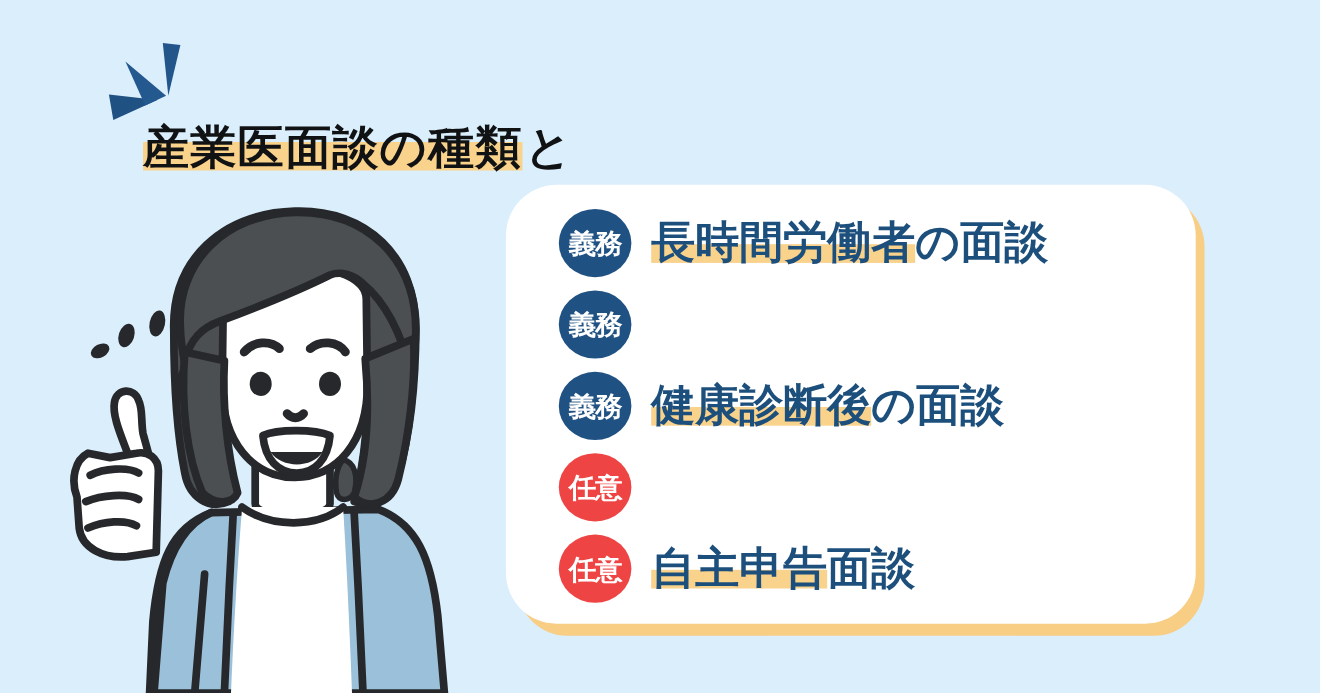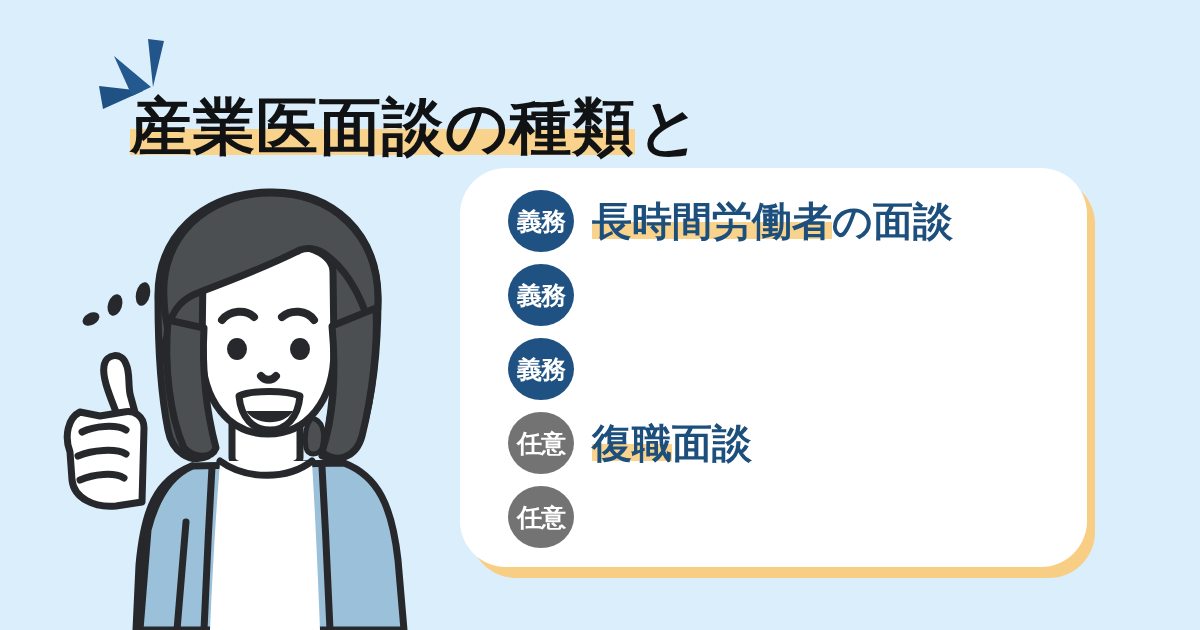--- a/index.html
+++ b/index.html
@@ -20,23 +20,23 @@
     position:absolute; left:130px; top:78px; height:80px;
     display:flex; align-items:flex-end; white-space:nowrap;
   }
   .title-seg { position:relative; display:inline-block; }
   .title-seg .hl {
     position:absolute; left:0; right:0; bottom:3px; height:26px;
     background:#f9d28c; z-index:0; border-radius:1px;
   }
   .title-seg .tx {
     position:relative; z-index:1;
-    font-size:62px; font-weight:bold; color:#111214;
+    font-size:42px; font-weight:bold; color:#111214;
     letter-spacing:1px; line-height:1;
-    font-family:Liberation Sans, sans-serif;
+    font-family:Liberation Mono, monospace;
   }
   .title-seg.mid .tx { padding:0 2px; }
 
   
   .card-shadow {
     position:absolute; left:470px; top:178px;
     width:625px; height:400px;
     background:#f8cd84; border-radius:46px; z-index:1;
   }
   .card {
@@ -50,21 +50,21 @@
   .list { position:absolute; left:508px; top:184px; width:580px; z-index:3; }
   .row { display:flex; align-items:center; height:74px; }
   .badge {
     width:66px; height:62px; border-radius:50%;
     flex:0 0 auto;
     display:flex; align-items:center; justify-content:center;
     color:#ffffff; font-size:25px; font-weight:bold; letter-spacing:-1px;
     font-family:"DejaVu Sans","Liberation Sans",sans-serif;
   }
   .badge.duty     { background:#1f5182; }
-  .badge.optional { background:#737373; }
+  .badge.optional { background:#ef4444; }
   .row-text { position:relative; margin-left:18px; white-space:nowrap; }
   .row-text .seg { position:relative; display:inline-block; }
   .row-text .seg .hl {
     position:absolute; left:0; right:0; bottom:2px; height:17px;
     background:#f9d28c; z-index:0;
   }
   .row-text .seg .tx {
     position:relative; z-index:1;
     font-size:40px; font-weight:bold; color:#1d4f7c; line-height:1;
     font-family:"DejaVu Sans","Liberation Sans",sans-serif;
@@ -118,39 +118,47 @@
     <div class="row">
       <div class="badge duty">
         <span>義務</span>
       </div>
     </div>
 
     <div class="row">
       <div class="badge duty">
         <span>義務</span>
       </div>
-    </div>
-
-    <div class="row">
-      <div class="badge optional">
-        <span>任意</span>
-      </div>
       <div class="row-text">
         <span class="seg">
           <span class="hl"></span>
-          <span class="tx">復職</span>
+          <span class="tx">健康診断後</span>
+        </span><span class="seg">
+          <span class="tx">の面談</span>
+        </span>
+      </div>
+    </div>
+
+    <div class="row">
+      <div class="badge optional">
+        <span>任意</span>
+      </div>
+    </div>
+
+    <div class="row">
+      <div class="badge optional">
+        <span>任意</span>
+      </div>
+      <div class="row-text">
+        <span class="seg">
+          <span class="hl"></span>
+          <span class="tx">自主申告</span>
         </span><span class="seg">
           <span class="tx">面談</span>
         </span>
-      </div>
-    </div>
-
-    <div class="row">
-      <div class="badge optional">
-        <span>任意</span>
       </div>
     </div>
 
   </div>
 
   <div class="person">
     <svg width="420" height="450" viewBox="0 0 420 450">
       <g fill="none" stroke="#26282b" stroke-width="7" stroke-linejoin="round" stroke-linecap="round">
 
         <g stroke="none" fill="#26282b">

